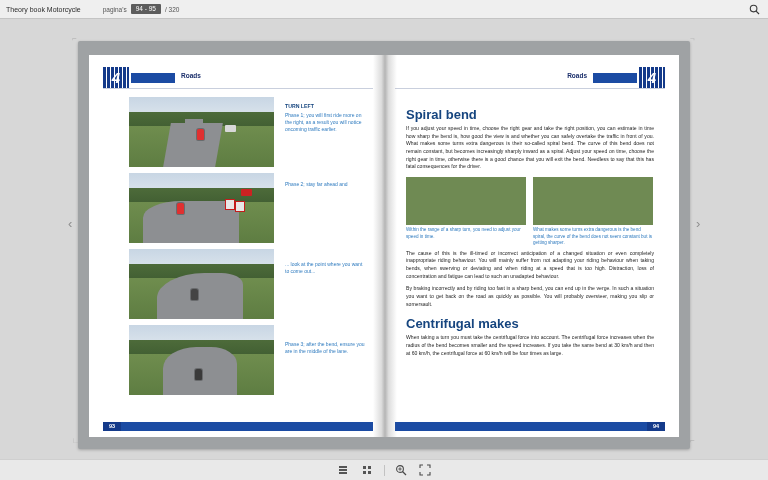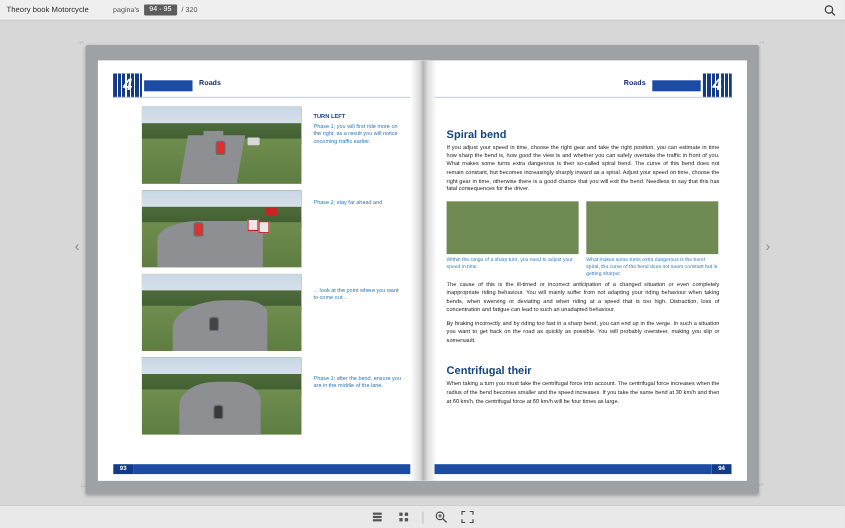--- a/index.html
+++ b/index.html
@@ -254,23 +254,23 @@
   }
 
   
   .rp {
     position: absolute;
     left: 22px; top: 44px;
     width: 248px;
   }
   .h2 {
     color: #16457f;
-    font-size: 10px;
+    font-size: 13px;
     font-weight: bold;
-    margin: 18px 0 3px 0;
+    margin: 8px 0 3px 0;
   }
   .p {
     font-size: 5.1px;
     line-height: 1.5;
     color: #1d1d1d;
     margin: 0 0 5px 0;
     text-align: justify;
   }
   .figrow {
     display: flex;
@@ -474,21 +474,21 @@
                 <div class="chev" style="left:24px;top:18px;"></div>
                 <div class="chev" style="left:34px;top:19px;"></div>
               </div>
               <div class="fcap">What makes some turns extra dangerous is the bend spiral, the curve of the bend does not seem constant but is getting sharper.</div>
             </div>
           </div>
 
           <p class="p">The cause of this is the ill-timed or incorrect anticipation of a changed situation or even completely inappropriate riding behaviour. You will mainly suffer from not adapting your riding behaviour when taking bends, when swerving or deviating and when riding at a speed that is too high. Distraction, loss of concentration and fatigue can lead to such an unadapted behaviour.</p>
           <p class="p">By braking incorrectly and by riding too fast in a sharp bend, you can end up in the verge. In such a situation you want to get back on the road as quickly as possible. You will probably oversteer, making you slip or somersault.</p>
 
-          <h2 class="h2">Centrifugal their</h2>
+          <h2 class="h2">Centrifugal makes</h2>
           <p class="p">When taking a turn you must take the centrifugal force into account. The centrifugal force increases when the radius of the bend becomes smaller and the speed increases. If you take the same bend at 30 km/h and then at 60 km/h, the centrifugal force at 60 km/h will be four times as large.</p>
         </div>
 
         <div class="footer footer-right">
           <div class="fbar"></div>
           <div class="pgno">94</div>
         </div>
       </div>
 
       <div class="spine"></div>

